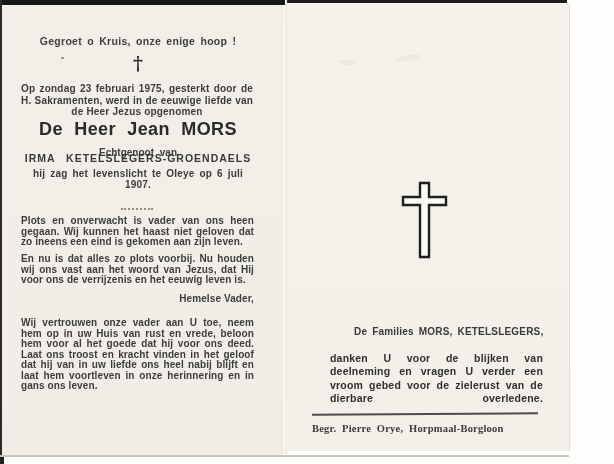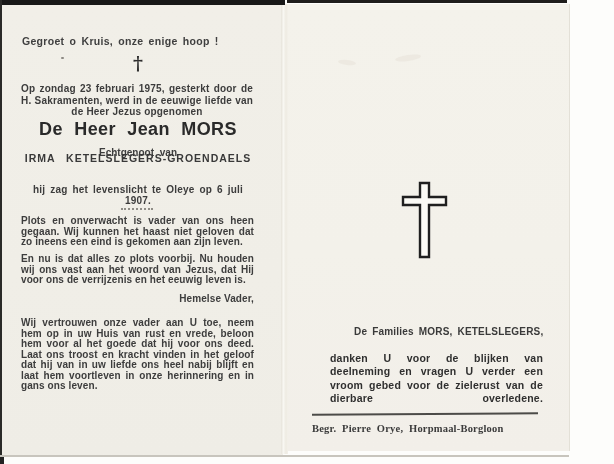--- a/index.html
+++ b/index.html
@@ -49,21 +49,21 @@
     position: absolute; left: 0; top: 455px; width: 569px; height: 2px;
     background: #c8c5bd;
   }
   #mark-bottom-left {
     position: absolute; left: 0; top: 457px; width: 4px; height: 7px;
     background: #222;
   }
   #speck { position: absolute; left: 61px; top: 57px; width: 3px; height: 2px; background: #8d8a84; border-radius: 1px; }
   #greeting {
     position: absolute; left: 22px; top: 35px; width: 232px;
-    font-size: 10.5px; font-weight: 700;
+    text-align: center; font-size: 10.5px; font-weight: 700;
     letter-spacing: 0.3px; word-spacing: 2px; color: #3f3f3f;
   }
   #dagger-left {
     position: absolute; left: 22px; top: 52px; width: 232px;
     text-align: center; font-size: 19px; font-weight: 700;
     font-family: "DejaVu Serif", "Liberation Serif", serif; color: #2e2e2e;
   }
   #intro {
     position: absolute; left: 21px; top: 83px; width: 232px;
     font-size: 10px; font-weight: 700; line-height: 11.6px;
@@ -79,21 +79,21 @@
     position: absolute; left: 22px; top: 147px; width: 232px;
     text-align: center; font-size: 10px; font-weight: 700;
     word-spacing: 3px; color: #3d3d3d;
   }
   #spouse-name {
     position: absolute; left: 22px; top: 152px; width: 232px;
     text-align: center; font-size: 10.5px; font-weight: 700;
     letter-spacing: 1px; word-spacing: 7px; color: #393939;
   }
   #birth-line {
-    position: absolute; left: 22px; top: 184px; width: 232px;
+    position: absolute; left: 22px; top: 168px; width: 232px;
     text-align: center; font-size: 10px; font-weight: 700;
     word-spacing: 2px; letter-spacing: 0.2px; color: #3c3c3c;
   }
   #divider {
     position: absolute; left: 121px; top: 208px; width: 32px; height: 0;
     border-top: 2px dotted #8f8d87;
   }
   #body-text {
     position: absolute; left: 21px; top: 216px; width: 233px;
     font-size: 10px; font-weight: 700; line-height: 10.5px;

